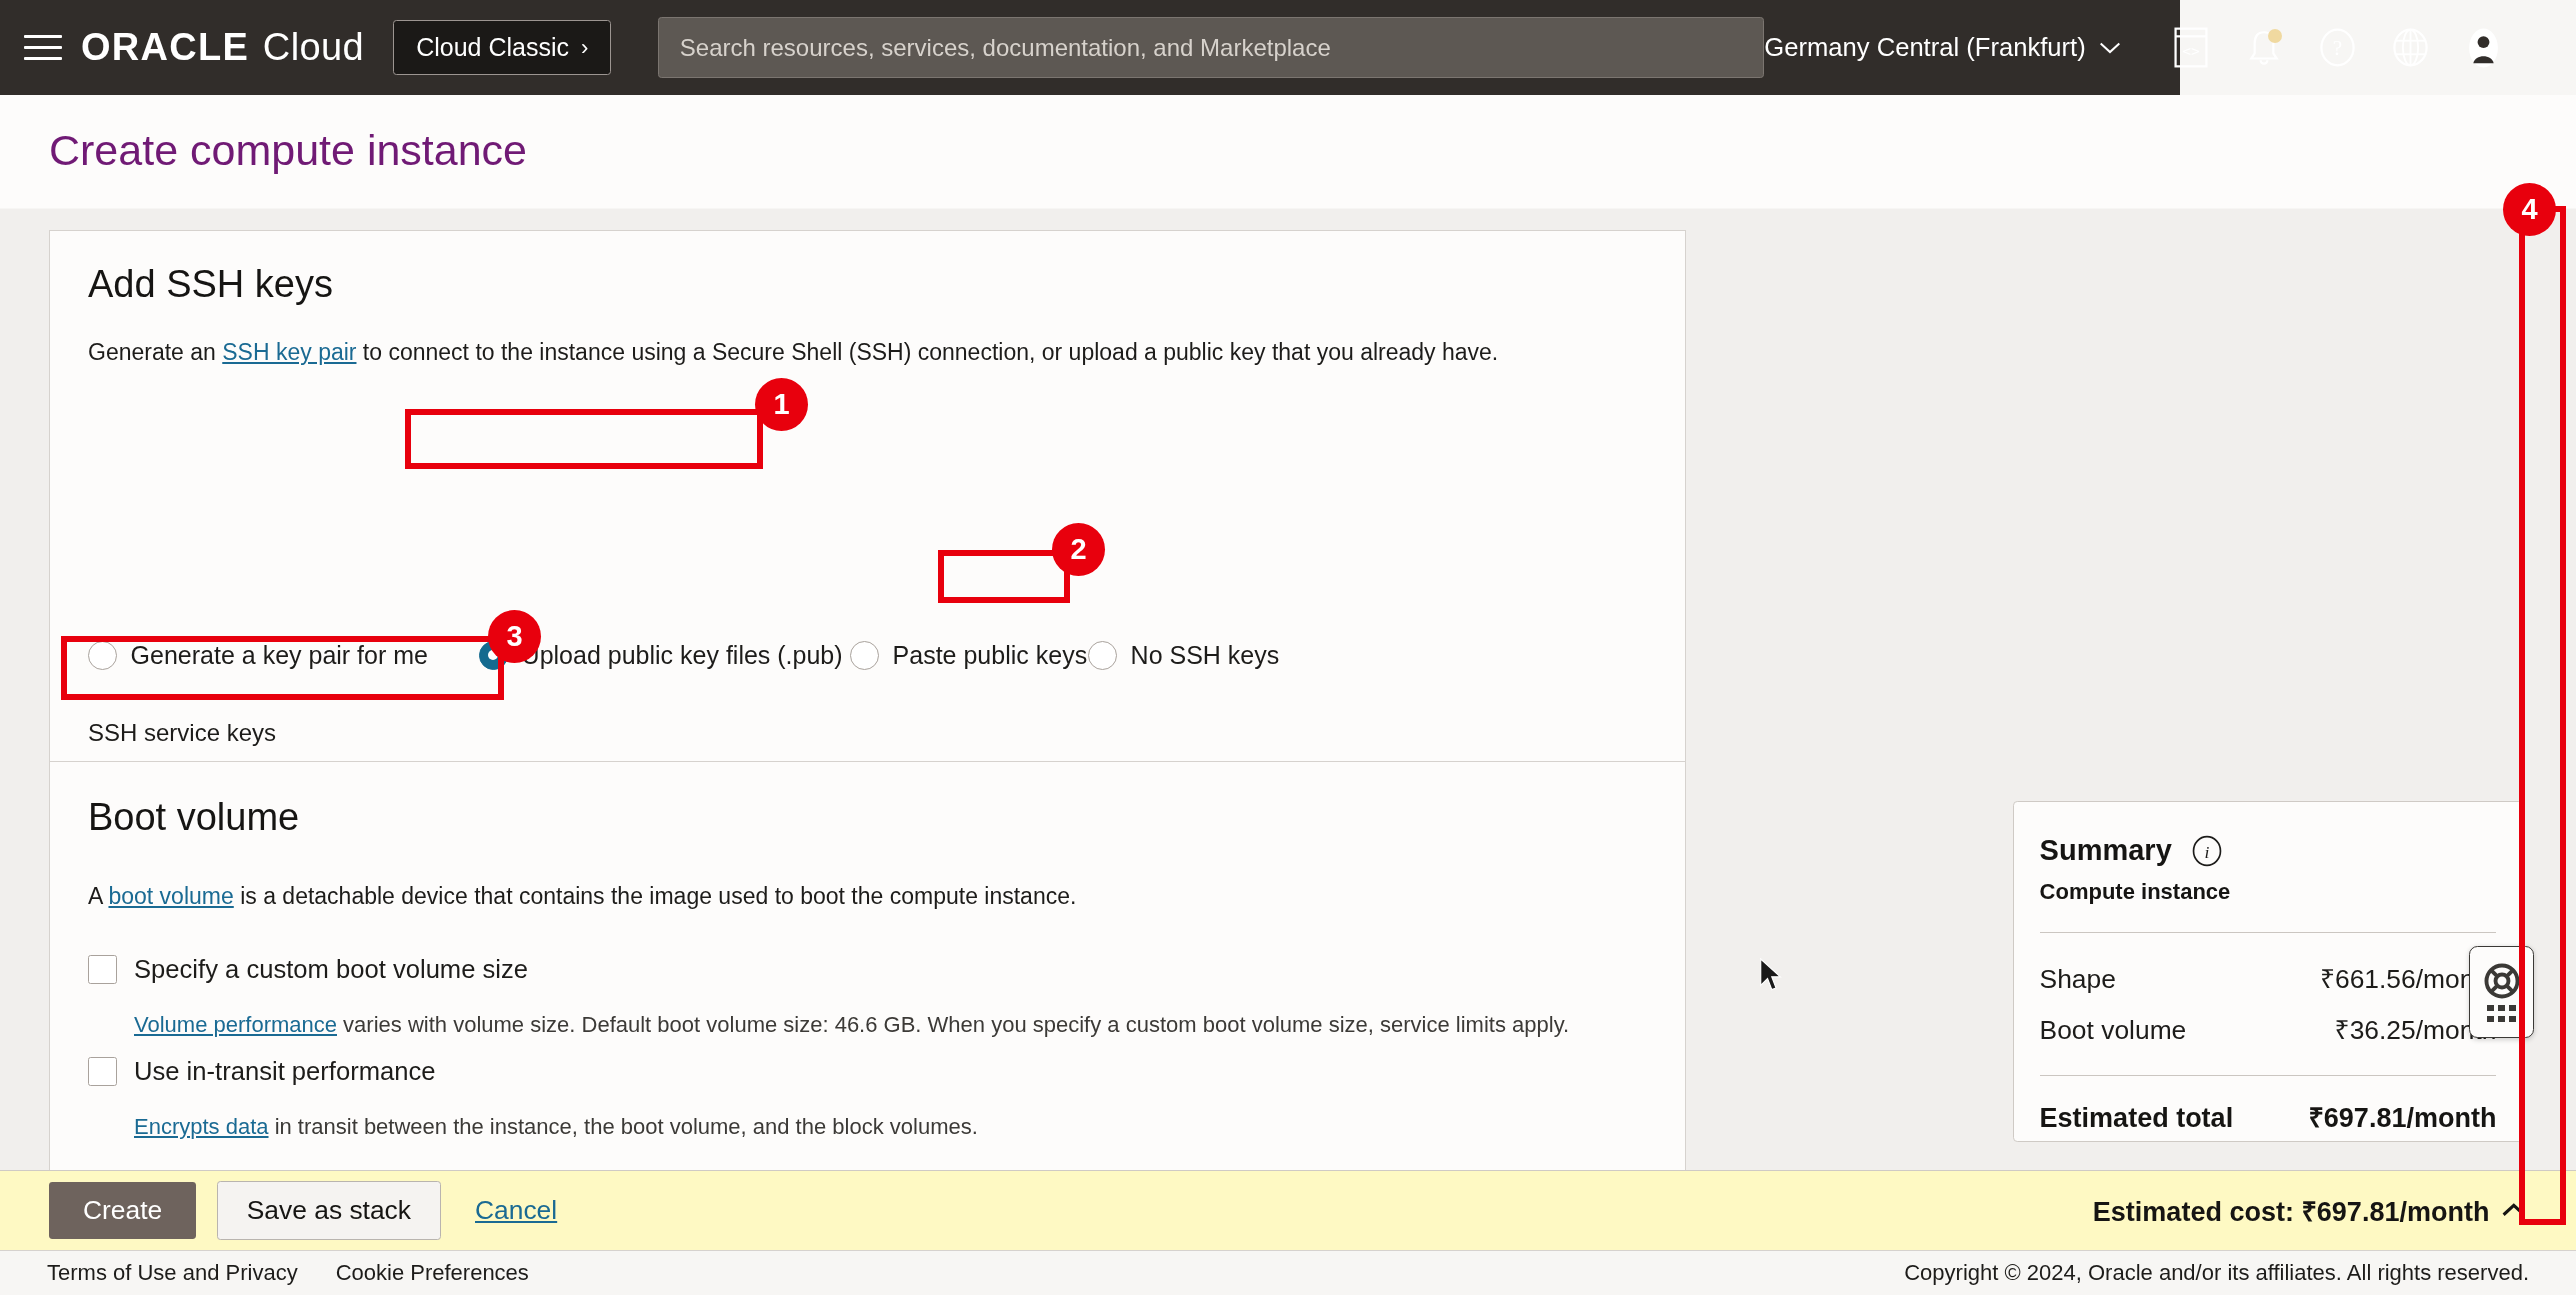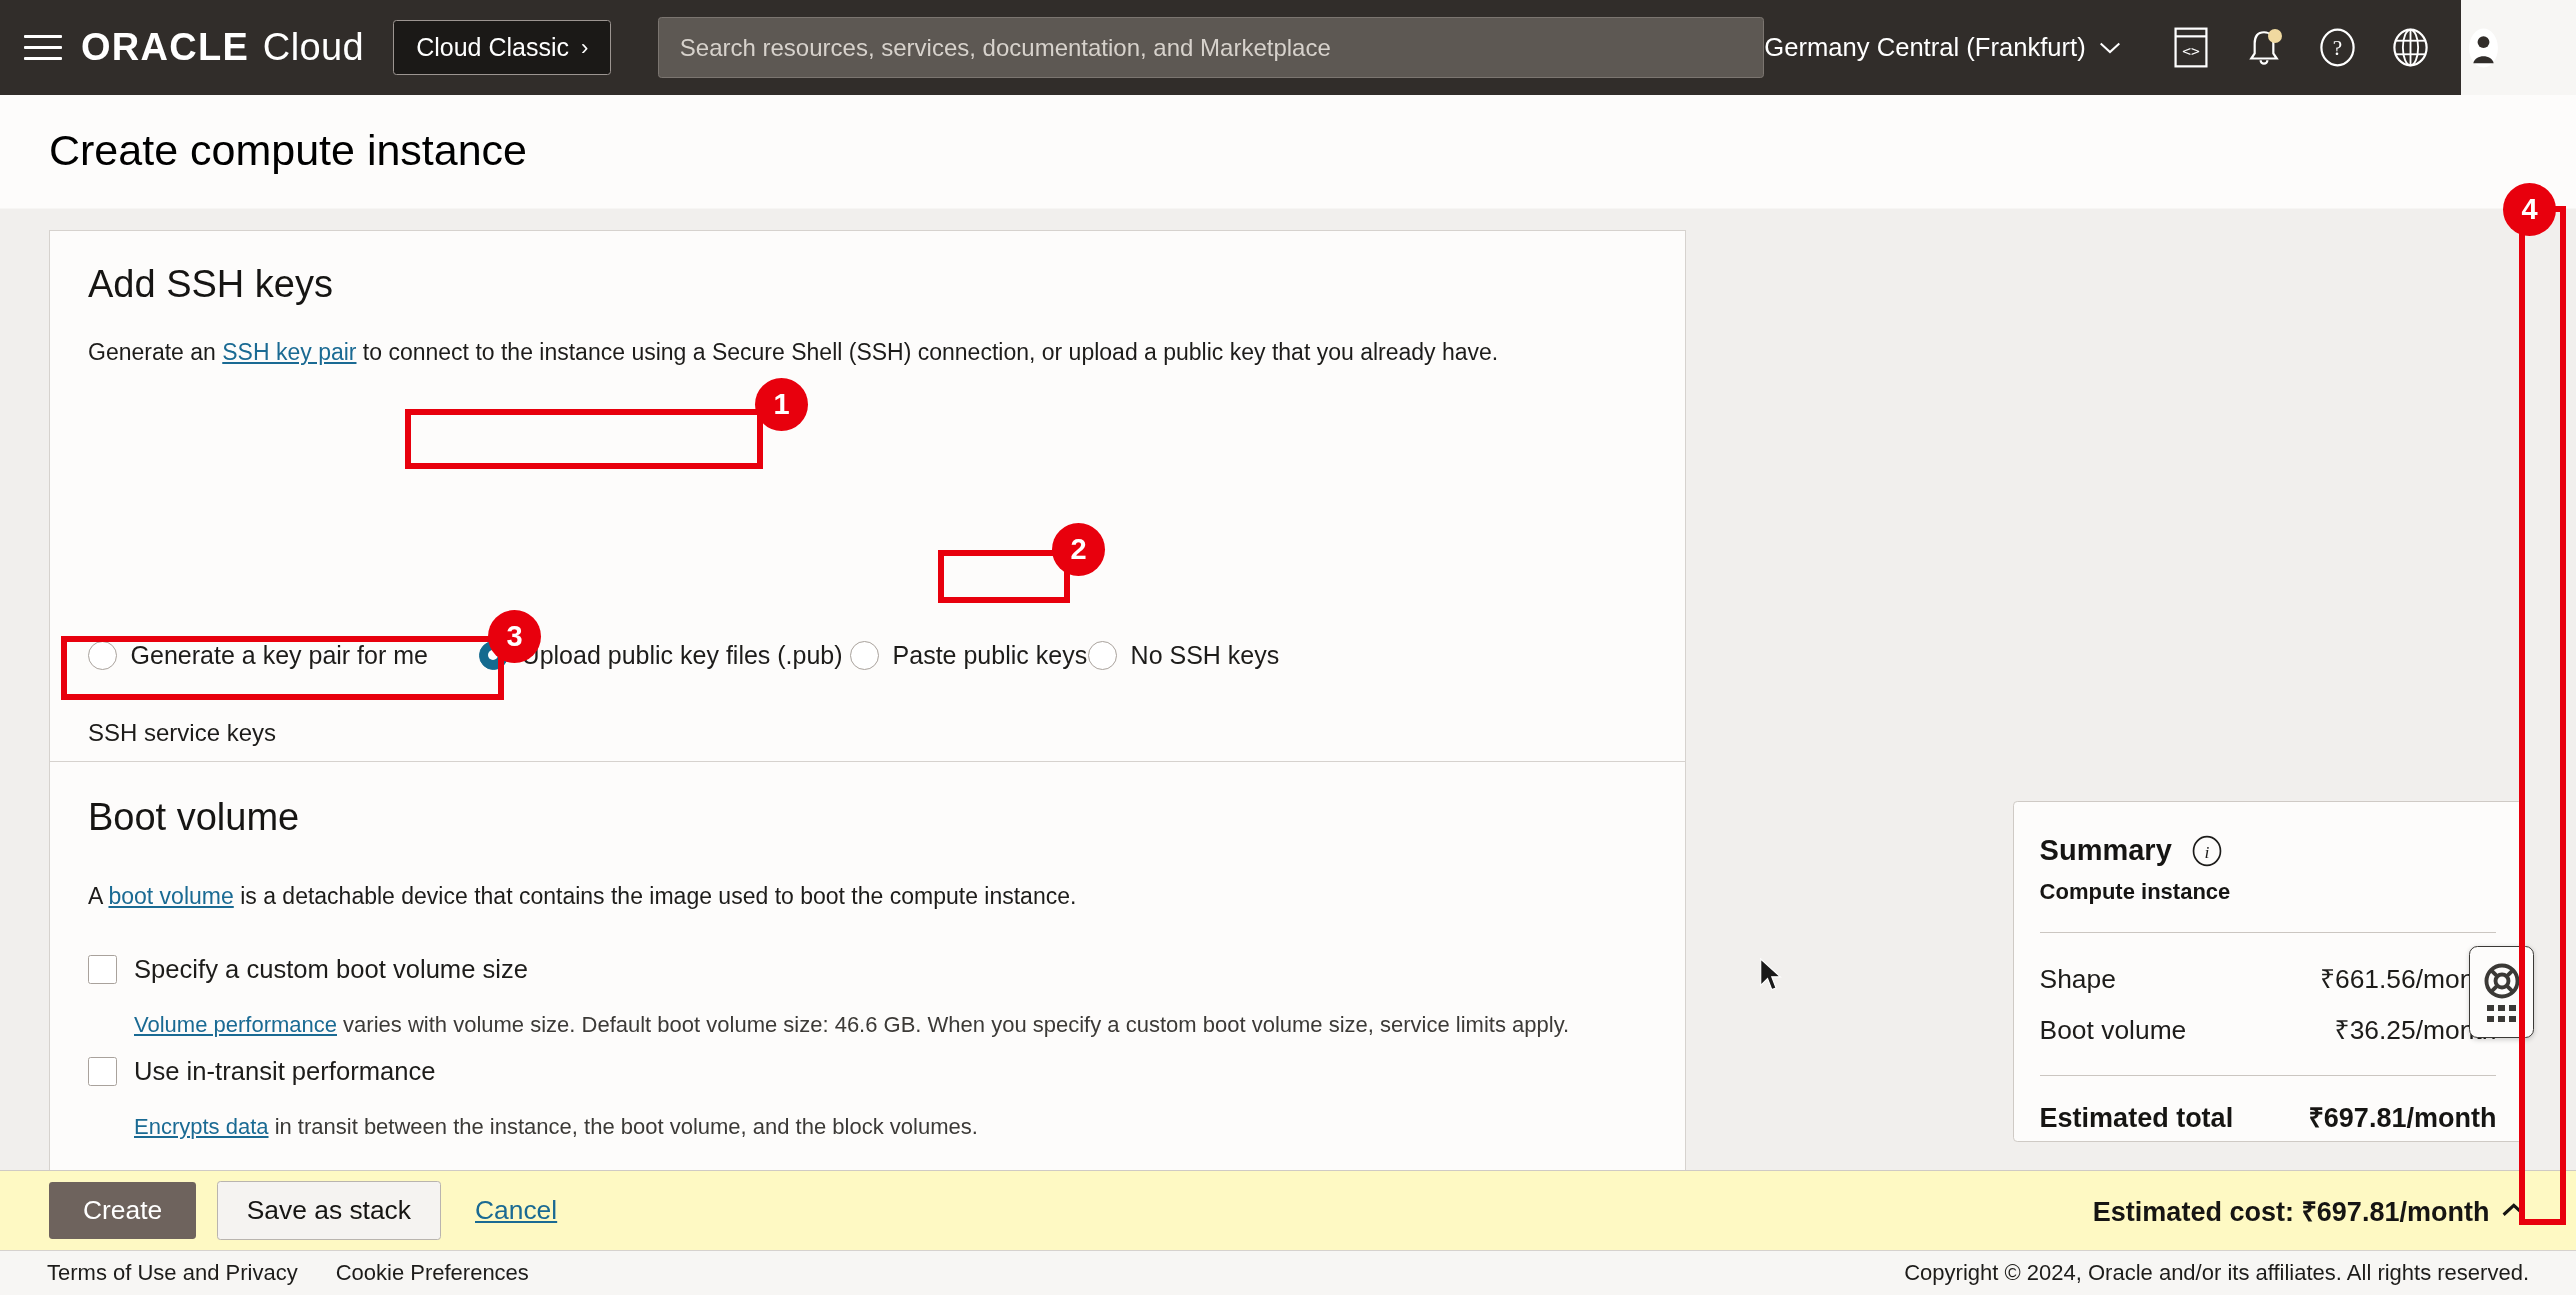--- a/index.html
+++ b/index.html
@@ -6,21 +6,21 @@
   html, body {
     width: 2576px; height: 1296px;
     font-family: "Liberation Sans", sans-serif;
     background: #ffffff;
     overflow: hidden;
   }
   #root { position: relative; width: 2576px; height: 1296px; background: #f7f6f4; }
 
   
   .topnav {
-    position: absolute; left: 0; top: 0; width: 2461px; height: 95px;
+    position: absolute; left: 0; top: 0; width: 2180px; height: 95px;
     background: #312d2a; display: flex; align-items: center; padding: 0 24px;
   }
   .hamburger { width: 44px; height: 36px; display: flex; flex-direction: column;
     justify-content: center; gap: 7.7px; cursor: pointer; margin-right: 19px; }
   .hamburger span { display: block; width: 38px; height: 3.4px; background: #fff; border-radius: 0.9px; }
   .brand { display: flex; align-items: baseline; color: #fff; margin-right: 29px; white-space: nowrap; }
   .brand-oracle { font-size: 38px; font-weight: 700; letter-spacing: 1.3px; }
   .brand-cloud { font-size: 38px; font-weight: 300; margin-left: 13.6px; letter-spacing: 0.4px; }
   .classic-btn {
     border: 1.7px solid #9c9591; background: #1b1917; color: #fff;
@@ -39,21 +39,21 @@
             cursor: pointer; white-space: nowrap; margin-right: 19px;}
   .nav-ico { width: 44px; height: 44px; display: flex; align-items: center; justify-content: center;
              cursor: pointer; position: relative; }
   .nav-ico svg { display: block; }
   .bell-dot { position: absolute; top: 3.4px; right: 4.3px; width: 14.5px; height: 14.5px;
               border-radius: 50%; background: #f0d9a0; }
 
   
   .pagetitle-bar { position: absolute; left: 0; top: 95px; width: 2576px; height: 113px;
                    background: #fdfcfb; }
-  .pagetitle { position: absolute; left: 49px; top: 126px; font-size: 43px; color: #000000; font-weight: 400; }
+  .pagetitle { position: absolute; left: 49px; top: 126px; font-size: 43px; color: #701a75; font-weight: 400; }
 
   
   .content { position: absolute; left: 0; top: 209px; width: 2576px; height: 962px;
              background: #f1efed; }
 
   .card { position: absolute; background: #fdfcfb; border: 0.9px solid #d6d2ce; }
   #card-ssh { left: 49px; top: 21px; width: 1637px; height: 576px; }
   #card-boot { left: 49px; top: 552px; width: 1637px; height: 601px; }
 
   .card-h1 { font-size: 38px; color: #161513; font-weight: 400; }

